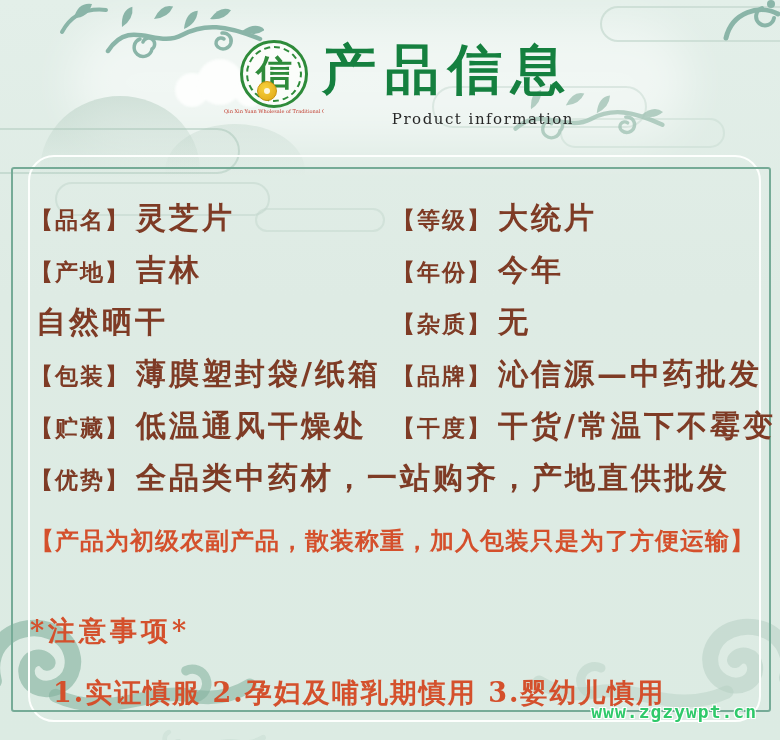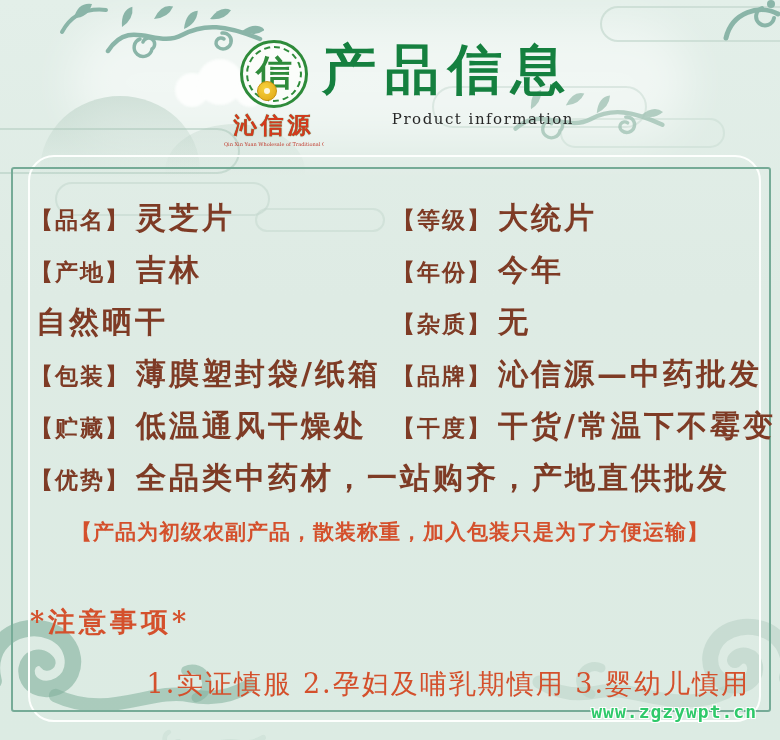--- a/index.html
+++ b/index.html
@@ -61,26 +61,26 @@
     font-family:"DejaVu Serif", serif; }
   
   .content { position:absolute; z-index:3; left:30px; top:192px; width:720px; }
   .spec-row { height:52px; display:flex; align-items:center; }
   .spec { display:flex; align-items:baseline; color:#7e3b25; white-space:nowrap; }
   .spec.left  { width:362px; flex:none; }
   .spec.right { flex:1; }
   .spec.full  { width:100%; }
   .spec-label { font-size:23px; font-weight:bold; letter-spacing:2px; }
   .spec-value { font-size:30px; font-weight:600; letter-spacing:3px; margin-left:6px; }
-  .notice { margin-top:8px; height:40px; line-height:40px; text-align:center;
-    font-size:21px; font-weight:bold; color:#d4502c; letter-spacing:1px; white-space:nowrap; }
+  .notice { margin-top:17px; height:40px; line-height:40px; text-align:center;
+    font-size:24px; font-weight:bold; color:#d4502c; letter-spacing:1px; white-space:nowrap; }
   .caution-title { margin-top:52px; font-size:27px; font-weight:bold; color:#d4502c;
     letter-spacing:4px; }
-  .caution-items { margin-top:26px; padding-left:23px; font-size:27px; font-weight:normal;
-    color:#d4502c; letter-spacing:2px; white-space:nowrap;text-align:right; }
+  .caution-items { margin-top:26px; padding-left:23px; font-size:27px; font-weight:bold;
+    color:#d4502c; letter-spacing:2px; white-space:nowrap; }
   
   .website { position:absolute; z-index:4; right:23px; bottom:18px;
     font-family:"DejaVu Sans Mono", monospace; font-weight:bold; font-size:18px;
     color:#2fc96a; letter-spacing:1px;
     text-shadow:-1px -1px 0 #fff, 1px -1px 0 #fff, -1px 1px 0 #fff, 1px 1px 0 #fff; }
 </style>
 </head>
 <body>
 
 <div class="stage">
@@ -152,21 +152,20 @@
 
   <div class="frame frame-white"></div>
   <div class="frame frame-green"></div>
 
   <div class="logo">
     <div class="logo-seal">
       <div class="logo-lace"></div>
       <div class="logo-glyph">信</div>
       <div class="logo-coin"></div>
     </div>
-    <div class="logo-brand">沁信源</div>
     <div class="logo-tagline">Qin Xin Yuan Wholesale of Traditional Chinese Medicine</div>
   </div>
 
   <div class="title-block">
     <div class="page-title">产品信息</div>
     <div class="page-subtitle">Product information</div>
   </div>
 
   <div class="content">
 

